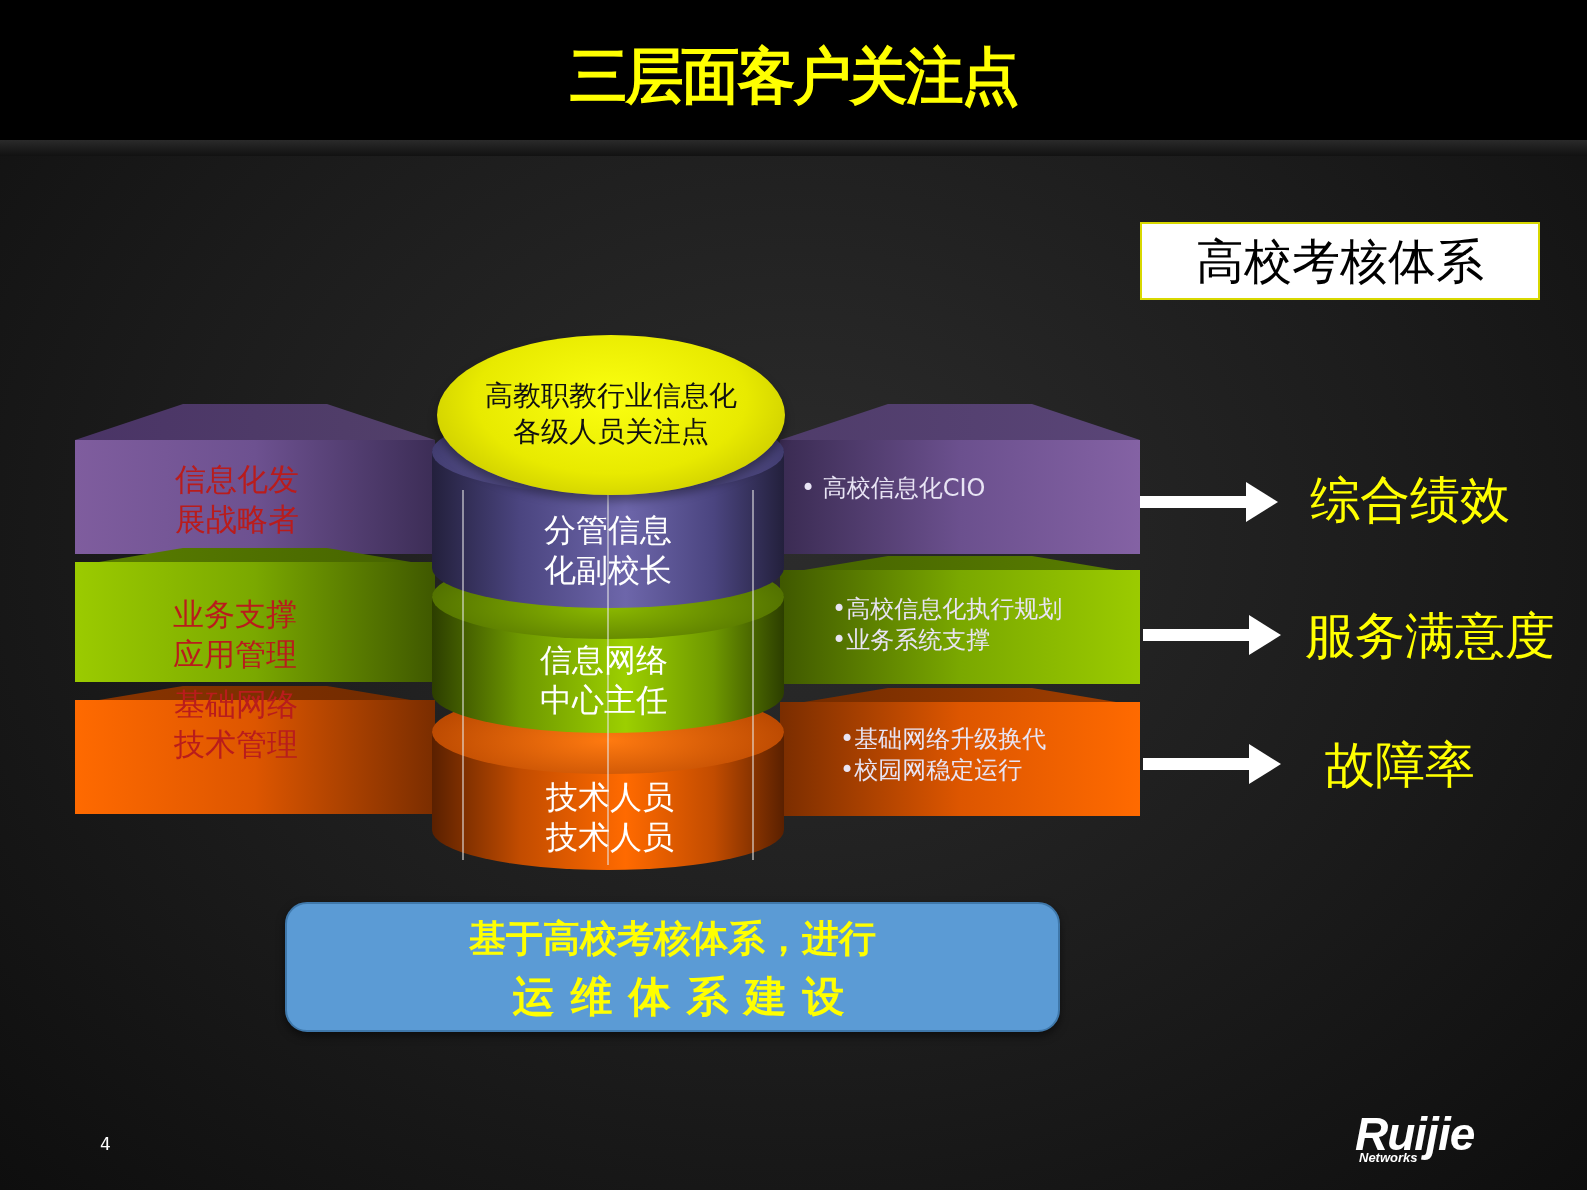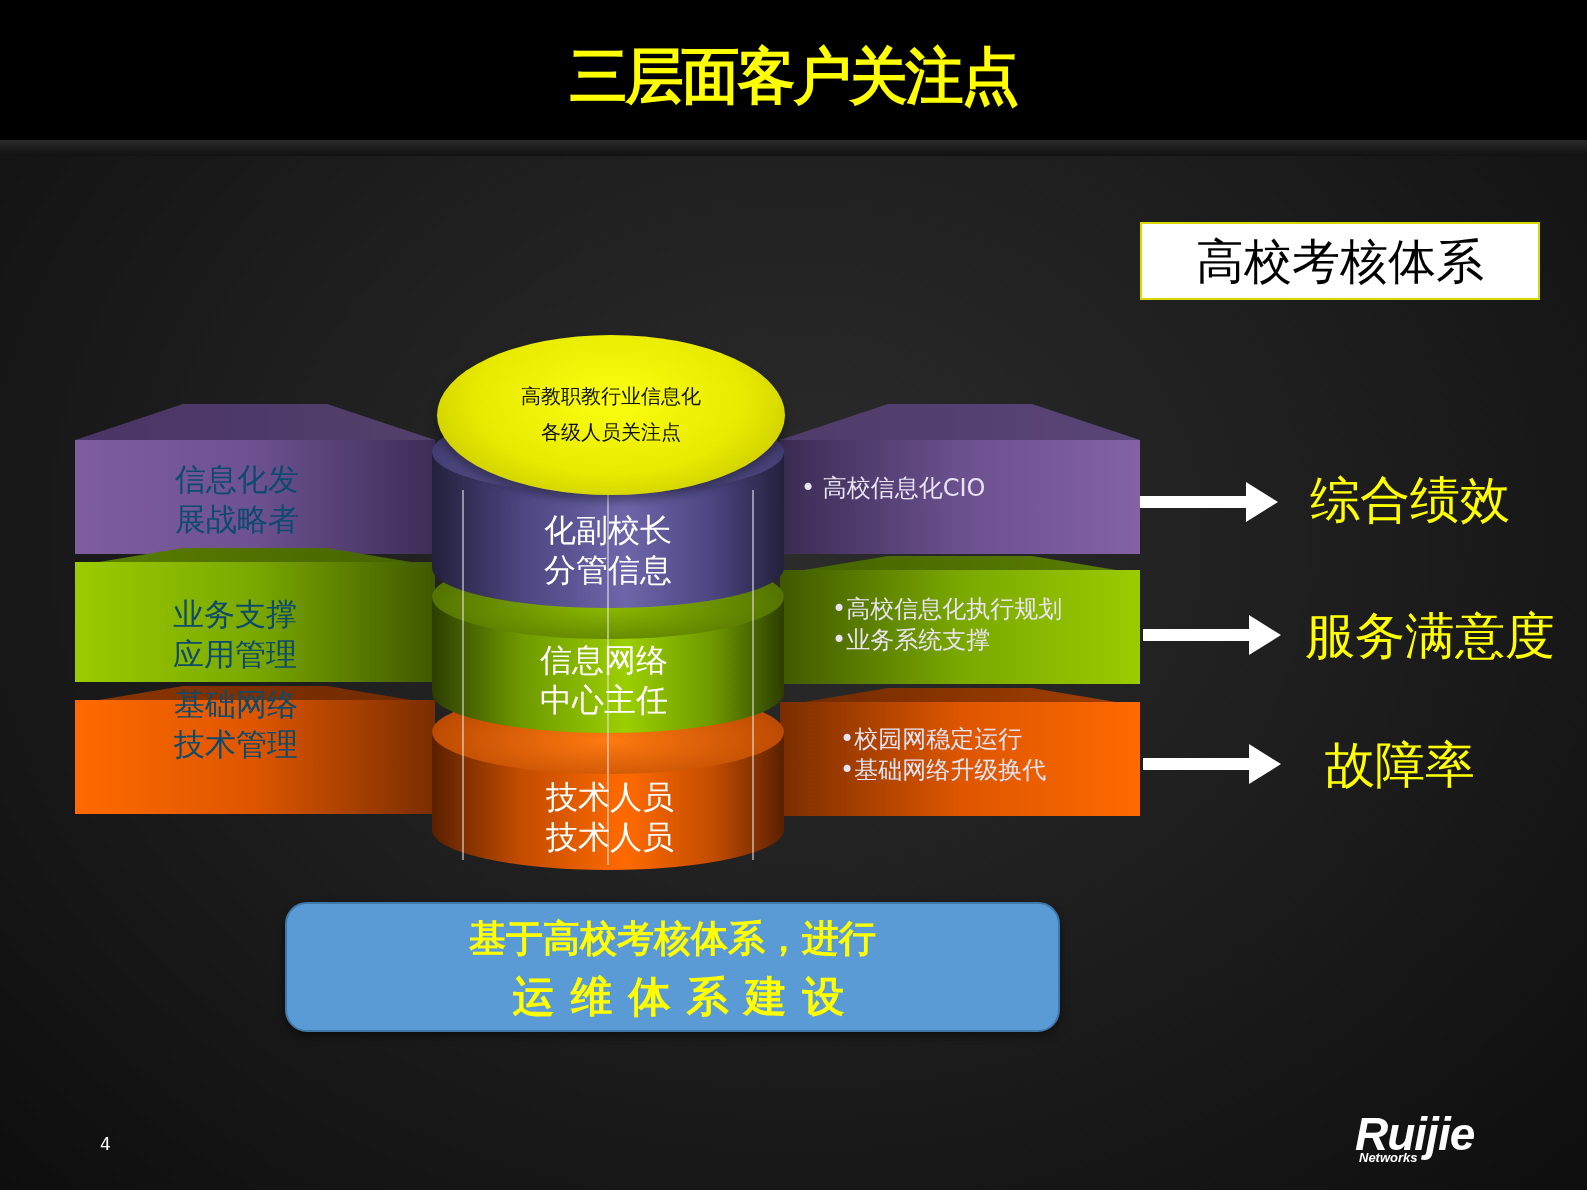--- a/index.html
+++ b/index.html
@@ -27,21 +27,21 @@
     position:absolute; left:0; top:0; width:100%; height:36px;
     clip-path: polygon(0 100%, 30% 0, 70% 0, 100% 100%);
   }
   .slab .front {
     position:absolute; left:0; top:36px; width:100%;
   }
   .slab-left { left:75px; width:360px; }
   .slab-right { left:780px; width:360px; }
 
   .left-label {
-    position:absolute; color:#0c4a6e; font-size:31px; line-height:40px; width:200px;
+    position:absolute; color:#b91c1c; font-size:31px; line-height:40px; width:200px;
   }
   .right-label {
     position:absolute; color:#e8e4f4; font-size:24px; line-height:31px; width:300px;
   }
 
   
   .cyl { position:absolute; left:432px; width:352px; }
   .cyl .body {
     position:absolute; left:0; width:352px; border-radius: 0 0 176px 176px / 0 0 40px 40px;
   }
@@ -54,21 +54,21 @@
   }
   .seam-v { position:absolute; width:2px; background:rgba(230,230,230,0.55); }
 
   .ellipse-top {
     position:absolute; left:437px; top:335px; width:348px; height:160px; border-radius:50%;
     background: radial-gradient(ellipse at 50% 40%, #fbff10 0%, #e8ea00 55%, #b7b500 100%);
     box-shadow: 0 6px 10px rgba(0,0,0,0.35);
   }
   .ellipse-text {
     position:absolute; left:437px; top:378px; width:348px; text-align:center;
-    color:#111; font-size:20px; line-height:36px; font-family:"DejaVu Serif", serif;
+    color:#111; font-size:28px; line-height:36px; font-family:"DejaVu Serif", serif;
   }
 
   .kpi-box {
     position:absolute; left:1140px; top:222px; width:400px; height:78px;
     background:#fff; border:2px solid #d8d800; box-sizing:border-box;
     text-align:center; font-size:48px; line-height:74px; color:#000;
     font-family:"DejaVu Serif", serif;
   }
   .arrow { position:absolute; height:40px; width:140px; }
   .arrow .shaft { position:absolute; left:0; top:14px; width:110px; height:12px; background:#fff; }
@@ -147,22 +147,22 @@
 </div>
 
 <div class="right-label" style="left:801px;top:473px;">
   <div>• 高校信息化CIO</div>
 </div>
 <div class="right-label" style="left:832px;top:594px;">
   <div>•高校信息化执行规划</div>
   <div>•业务系统支撑</div>
 </div>
 <div class="right-label" style="left:840px;top:724px;">
+  <div>•基础网络升级换代</div>
   <div>•校园网稳定运行</div>
-  <div>•基础网络升级换代</div>
 </div>
 
 <div class="cyl" style="top:690px;height:180px;">
   <div class="body" style="top:40px;height:140px;background:linear-gradient(90deg,#5a2000 0%,#c24c00 25%,#ff6a00 55%,#c24c00 80%,#5a2000 100%);"></div>
   <div class="topcap" style="top:0;height:84px;background:radial-gradient(ellipse at 50% 60%,#ff7a10,#b54500 80%);"></div>
 </div>
 <div class="cyl" style="top:555px;height:180px;">
   <div class="body" style="top:40px;height:138px;background:linear-gradient(90deg,#2c3e00 0%,#6e9800 25%,#9ccf00 55%,#6e9800 80%,#2c3e00 100%);"></div>
   <div class="topcap" style="top:0;height:84px;background:radial-gradient(ellipse at 50% 60%,#8dbb00,#4d6b00 80%);"></div>
 </div>
@@ -175,22 +175,22 @@
 <div class="seam-v" style="left:462px;top:490px;height:370px;"></div>
 <div class="seam-v" style="left:752px;top:490px;height:370px;"></div>
 
 <div class="ellipse-top"></div>
 <div class="ellipse-text">
   <div>高教职教行业信息化</div>
   <div>各级人员关注点</div>
 </div>
 
 <div class="cyl-label" style="left:432px;top:510px;">
+  <div>分管信息</div>
   <div>化副校长</div>
-  <div>分管信息</div>
 </div>
 <div class="cyl-label" style="left:428px;top:640px;">
   <div>信息网络</div>
   <div>中心主任</div>
 </div>
 <div class="cyl-label" style="left:434px;top:777px;">
   <div>技术人员</div>
   <div>技术人员</div>
 </div>
 

